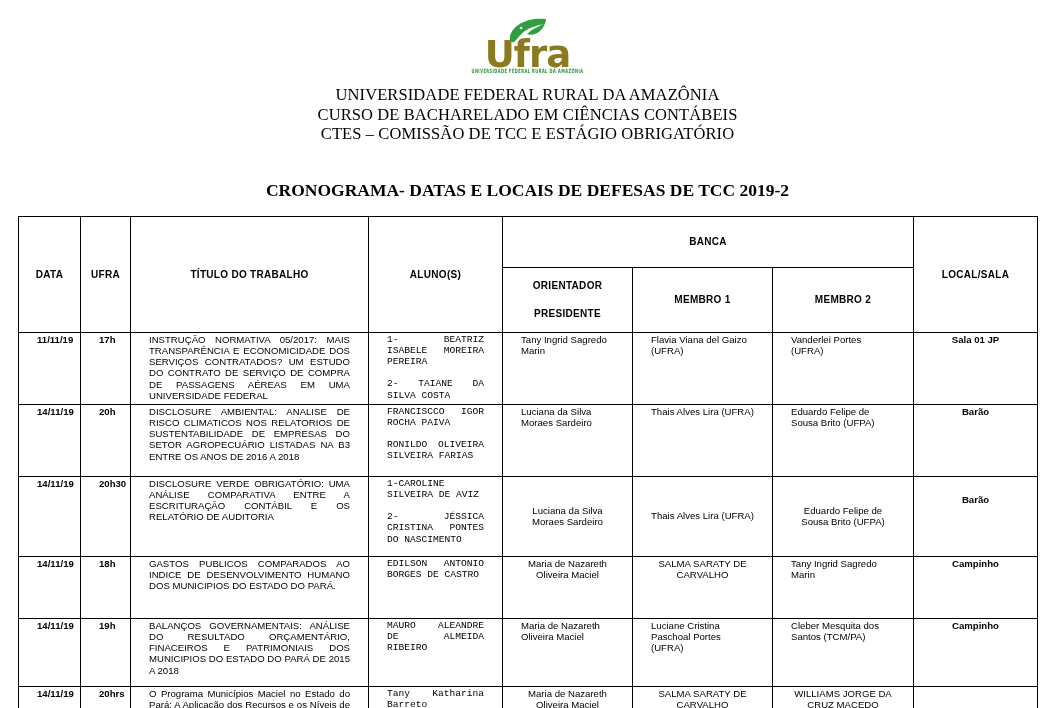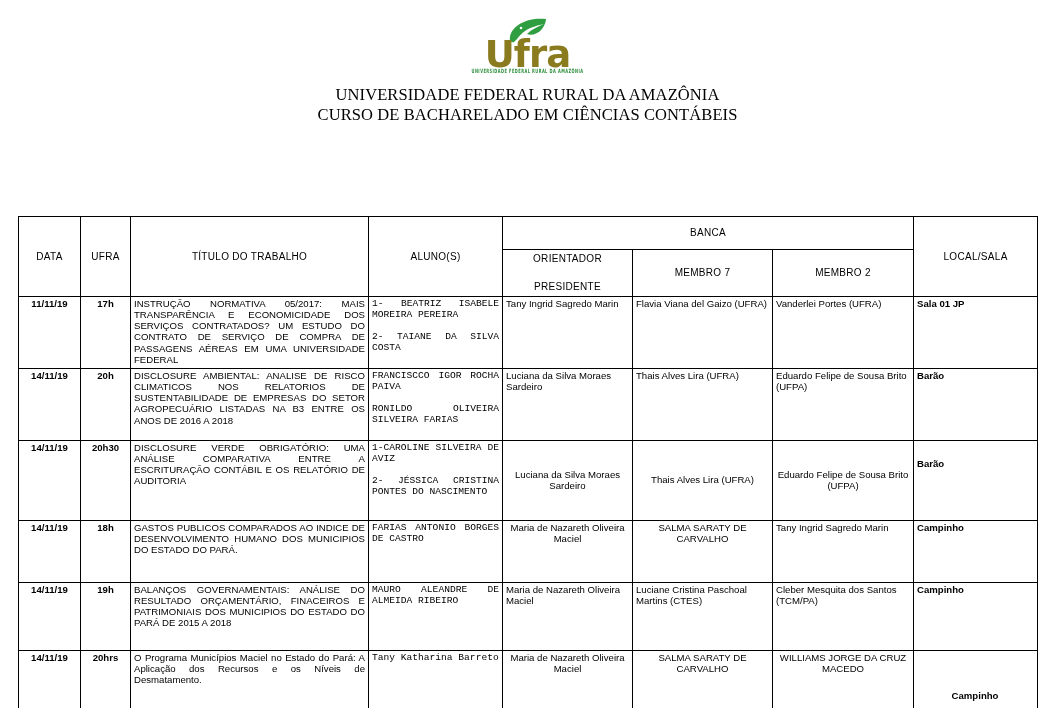--- a/index.html
+++ b/index.html
@@ -99,31 +99,31 @@
     top: 216px;
     left: 18px;
     width: 1019px;
     border-collapse: collapse;
     table-layout: fixed;
   }
   table.sched th,
   table.sched td {
     border: 1px solid #000;
     vertical-align: top;
-    padding: 1px 3px;
+    padding: 1px 18px;
     font-size: 9.6px;
     line-height: 11.3px;
   }
   table.sched thead th {
     text-align: center;
     vertical-align: middle;
-    font-weight: normal;
+    font-weight: bold;
     font-size: 10px;
     letter-spacing: 0.3px;
-    padding: 3px 2px;
+    padding: 12px 2px;
   }
   th.h-banca { height: 26px; }
   th.h-tall  { height: 60px; }
   th.h-sub   { height: 34px; }
   .sub2 { display: block; margin-top: 17px; }
 
   
   col.c-data    { width: 62px; }
   col.c-hora    { width: 50px; }
   col.c-titulo  { width: 238px; }
@@ -155,20 +155,21 @@
     font-family: Liberation Mono, monospace;
   }
   td.banca { vertical-align: top; font-size: 9.6px; }
   td.banca.ctr { text-align: center; }
   td.banca.vmid { vertical-align: middle; }
   td.local {
     font-weight: bold;
     font-size: 9.6px;
     vertical-align: middle;
     padding-left: 4px;
+    text-align: center;
   }
   td.local.ctr { text-align: center; padding-left: 2px; }
   .gap { display: block; height: 11px; }
 </style>
 </head>
 <body>
 
 <div class="page">
 
   <div class="logo-block">
@@ -178,22 +179,24 @@
         <circle cx="13" cy="10" r="1.3" fill="#ffffff"></circle>
       </svg>
       <div class="logo-word">Ufra</div>
       <div class="logo-sub">UNIVERSIDADE FEDERAL RURAL DA AMAZÔNIA</div>
     </div>
   </div>
 
   <div class="heading">
     <div>UNIVERSIDADE FEDERAL RURAL DA AMAZÔNIA</div>
     <div>CURSO DE BACHARELADO EM CIÊNCIAS CONTÁBEIS</div>
+    <div>CTES – COMISSÃO DE TCC E ESTÁGIO OBRIGATÓRIO</div>
   </div>
 
+  <div class="doc-title">CRONOGRAMA- DATAS E LOCAIS DE DEFESAS DE TCC 2019-2</div>
 
   <table class="sched">
     <colgroup>
       <col class="c-data">
         <col class="c-hora">
         <col class="c-titulo">
         <col class="c-aluno">
       <col class="c-orient">
         <col class="c-m1">
         <col class="c-m2">
@@ -206,21 +209,21 @@
         <th class="h-tall" rowspan="2">TÍTULO DO TRABALHO</th>
         <th class="h-tall" rowspan="2">ALUNO(S)</th>
         <th class="h-banca" colspan="3">BANCA</th>
         <th class="h-tall" rowspan="2">LOCAL/SALA</th>
       </tr>
       <tr>
         <th class="h-sub">
           <span>ORIENTADOR</span>
           <span class="sub2">PRESIDENTE</span>
         </th>
-        <th class="h-sub">MEMBRO 7</th>
+        <th class="h-sub">MEMBRO 1</th>
         <th class="h-sub">MEMBRO 2</th>
       </tr>
     </thead>
     <tbody>
 
       <tr style="height:72px">
         <td class="data">11/11/19</td>
         <td class="hora">17h</td>
         <td class="titulo">INSTRUÇÃO NORMATIVA 05/2017: MAIS TRANSPARÊNCIA E ECONOMICIDADE DOS SERVIÇOS CONTRATADOS? UM ESTUDO DO CONTRATO DE SERVIÇO DE COMPRA DE PASSAGENS AÉREAS EM UMA UNIVERSIDADE FEDERAL</td>
         <td class="aluno">
@@ -261,34 +264,34 @@
         <td class="banca ctr vmid">Luciana da Silva Moraes Sardeiro</td>
         <td class="banca ctr vmid">Thais Alves Lira (UFRA)</td>
         <td class="banca ctr vmid">Eduardo Felipe de Sousa Brito (UFPA)</td>
         <td class="local" style="vertical-align:top;padding-top:17px">Barão</td>
       </tr>
 
       <tr style="height:62px">
         <td class="data">14/11/19</td>
         <td class="hora">18h</td>
         <td class="titulo">GASTOS PUBLICOS COMPARADOS AO INDICE DE DESENVOLVIMENTO HUMANO DOS MUNICIPIOS DO ESTADO DO PARÁ.</td>
-        <td class="aluno">FARIAS ANTONIO BORGES DE CASTRO</td>
+        <td class="aluno">EDILSON ANTONIO BORGES DE CASTRO</td>
         <td class="banca ctr">Maria de Nazareth Oliveira Maciel</td>
         <td class="banca ctr">SALMA SARATY DE CARVALHO</td>
         <td class="banca">Tany Ingrid Sagredo Marin</td>
         <td class="local">Campinho</td>
       </tr>
 
       <tr style="height:68px">
         <td class="data">14/11/19</td>
         <td class="hora">19h</td>
         <td class="titulo">BALANÇOS GOVERNAMENTAIS: ANÁLISE DO RESULTADO ORÇAMENTÁRIO, FINACEIROS E PATRIMONIAIS DOS MUNICIPIOS DO ESTADO DO PARÁ DE 2015 A 2018</td>
         <td class="aluno">MAURO ALEANDRE DE ALMEIDA RIBEIRO</td>
         <td class="banca">Maria de Nazareth Oliveira Maciel</td>
-        <td class="banca">Luciane Cristina Paschoal Martins (CTES)</td>
+        <td class="banca">Luciane Cristina Paschoal Portes (UFRA)</td>
         <td class="banca">Cleber Mesquita dos Santos (TCM/PA)</td>
         <td class="local">Campinho</td>
       </tr>
 
       <tr style="height:64px">
         <td class="data">14/11/19</td>
         <td class="hora">20hrs</td>
         <td class="titulo mixed">O Programa Municípios Maciel no Estado do Pará: A Aplicação dos Recursos e os Níveis de Desmatamento.</td>
         <td class="aluno">Tany Katharina Barreto</td>
         <td class="banca ctr">Maria de Nazareth Oliveira Maciel</td>

